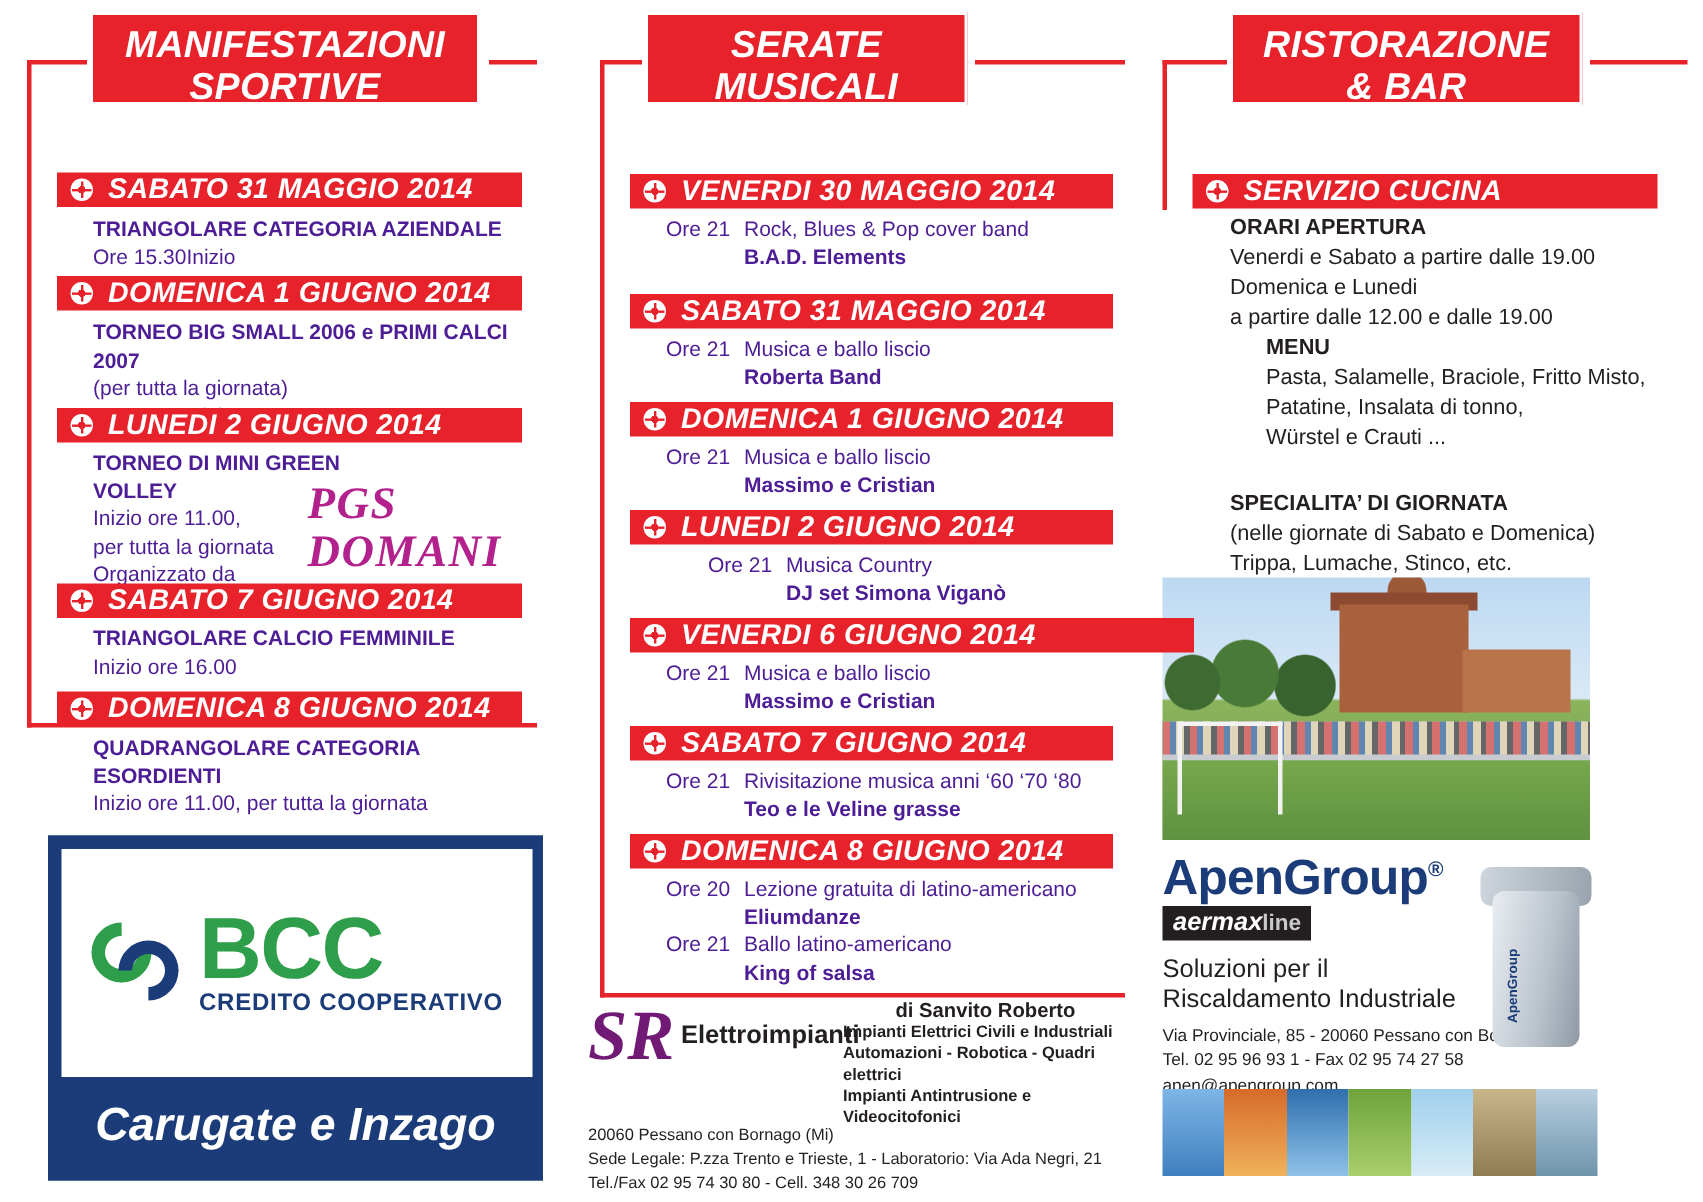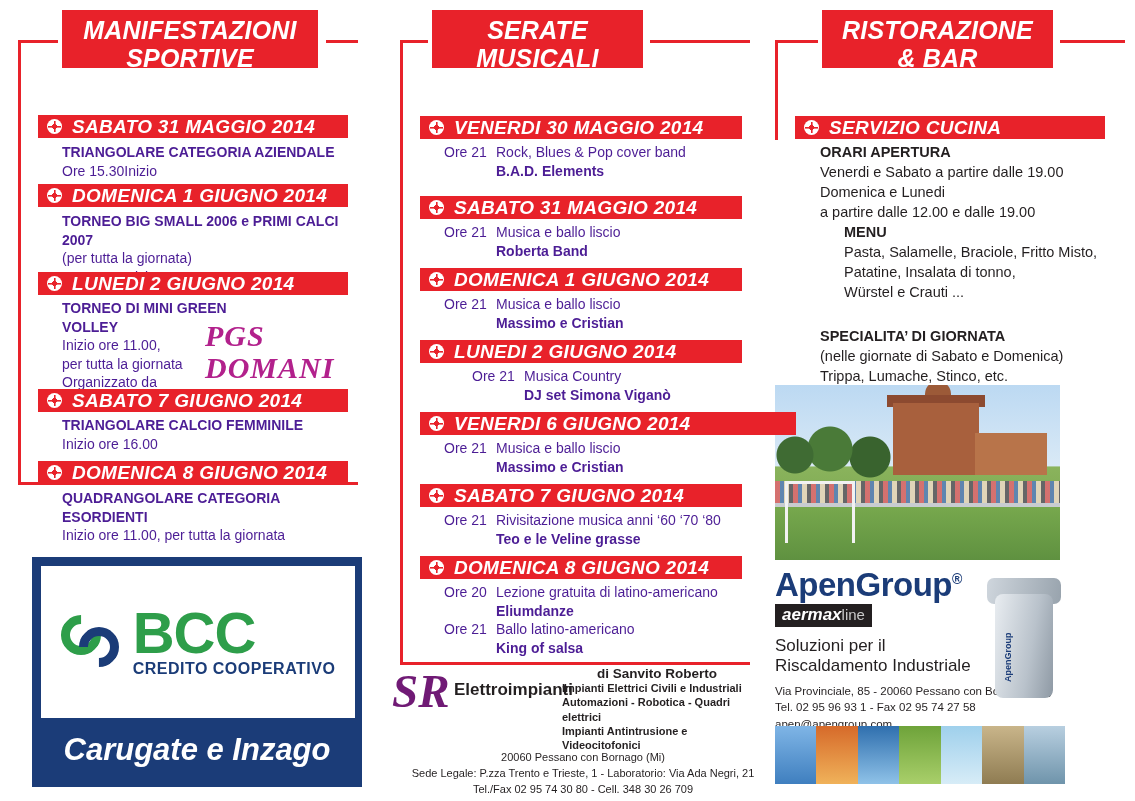--- a/index.html
+++ b/index.html
@@ -145,22 +145,22 @@
     color:#701a75; line-height:1;
   }
   #sr-elettro {
     position:absolute; left:62px; top:18px;
     font-size:17px; font-weight:bold; color:#231f20;
   }
   #sr-right { position:absolute; left:170px; top:4px; width:190px; }
   #sr-right .nm { font-size:13.5px; font-weight:bold;text-align:center; }
   #sr-right .ln { font-size:11px; font-weight:bold; line-height:1.3; }
   #sr-bottom {
-    position:absolute; left:12px; top:88px; width:358px;
-    text-align:center; font-size:11px; line-height:1.45;
+    position:absolute; left:0; top:88px; width:358px;
+    text-align:left; font-size:11px; line-height:1.45;
   }
 
   
   #photo {
     position:absolute; left:775px; top:385px; width:285px; height:175px;
     background:linear-gradient(#bcd9f2 0%, #d9e9f6 46%, #8ab35c 47%, #6d9c46 100%);
     overflow:hidden;
   }
   #photo .church {
     position:absolute; left:118px; top:18px; width:86px; height:72px;
@@ -205,21 +205,21 @@
   #apen { position:absolute; left:775px; top:568px; width:290px; height:160px; }
   #apen .name {
     font-size:33px; font-weight:bold; color:#1b3c78; letter-spacing:-0.5px; line-height:1;
   }
   #apen .name .reg { font-size:14px; vertical-align:super; }
   #apen .bar {
     margin-top:3px; background:#231f20; color:#ffffff;
     display:inline-block; padding:1px 7px 2px 7px;
     font-size:17px; font-weight:bold; font-style:italic;
   }
-  #apen .bar .thin { font-weight:normal; font-style:normal; font-size:15px; color:#c9c9c9; }
+  #apen .bar .thin { font-weight:bold; font-style:normal; font-size:15px; color:#c9c9c9; }
   #apen .tag {
     margin-top:9px; font-size:17px; font-weight:normal; color:#231f20; line-height:1.18;
   }
   #apen .addr { margin-top:7px; font-size:11.5px; line-height:1.42; }
   #apen-unit {
     position:absolute; right:-2px; top:8px; width:86px; height:128px;
   }
   #apen-unit .body {
     position:absolute; left:14px; top:18px; width:58px; height:104px;
     background:linear-gradient(100deg,#e9edf1,#b9c2cb 60%,#8e99a4);

